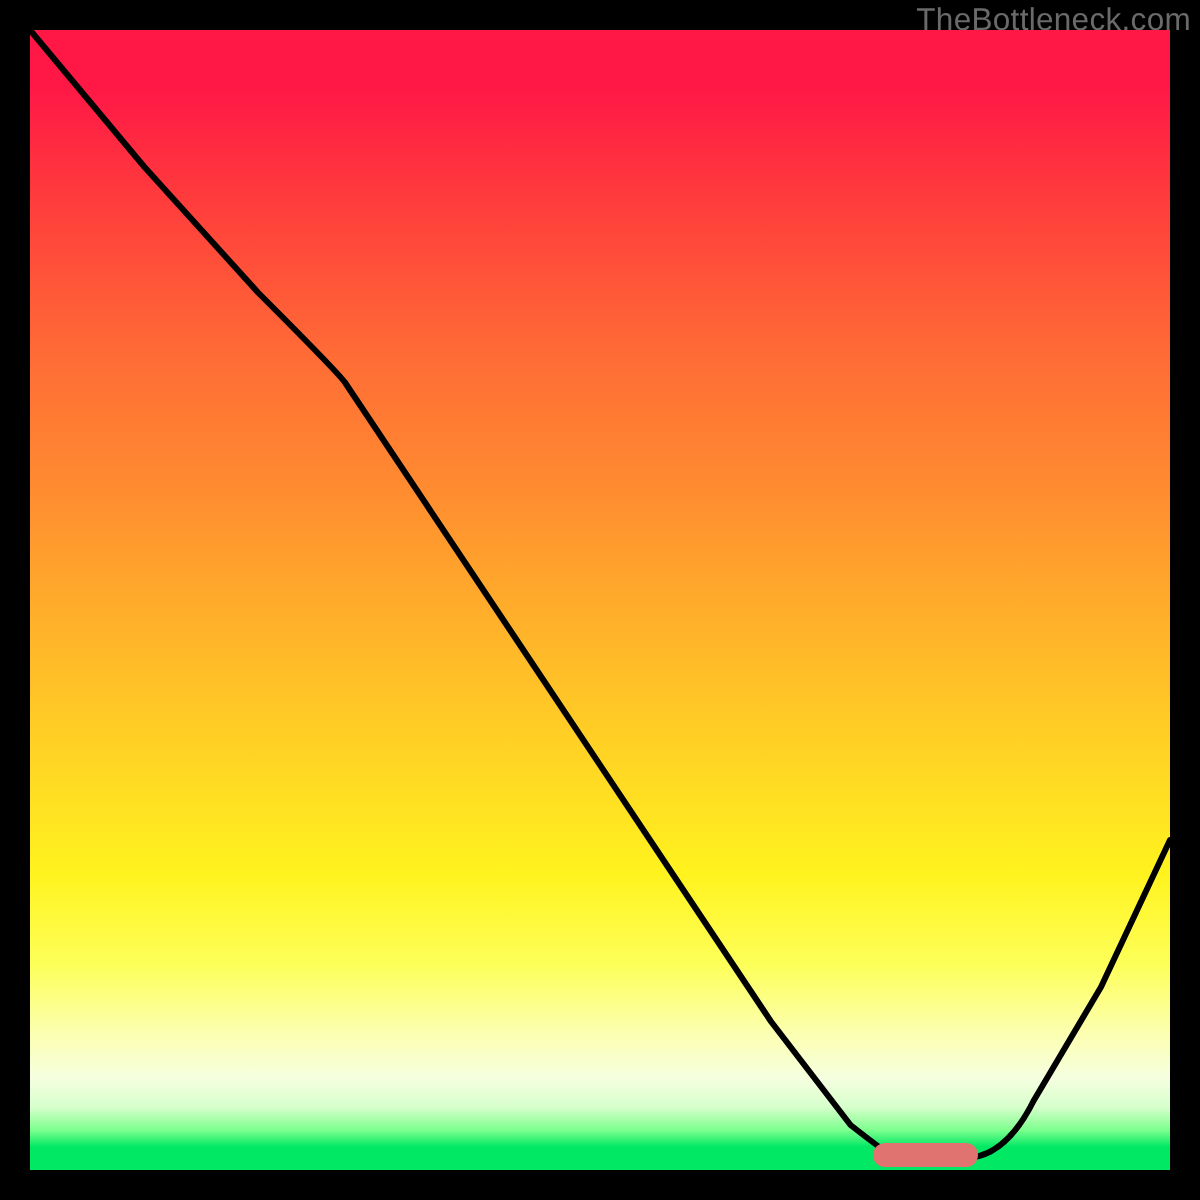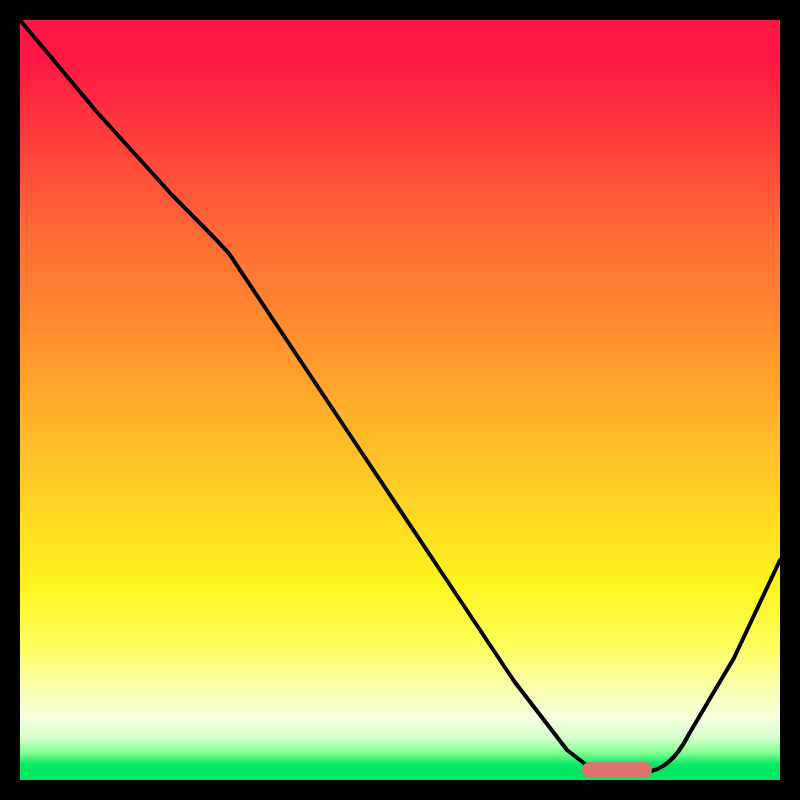--- a/index.html
+++ b/index.html
@@ -64,20 +64,21 @@
     position: absolute;
     background: #e0736f;
     border-radius: 8px;
   }
 </style>
 </head>
 <body>
 
 <div class="stage">
 
+  <div class="watermark">TheBottleneck.com</div>
 
   <div class="plot">
 
     <svg class="curve" viewBox="0 0 760 760" preserveAspectRatio="none">
       <path d="M 0 0
                L 76 91
                L 152 175
                Q 205 228 210 235
                L 266 319
                L 342 433

